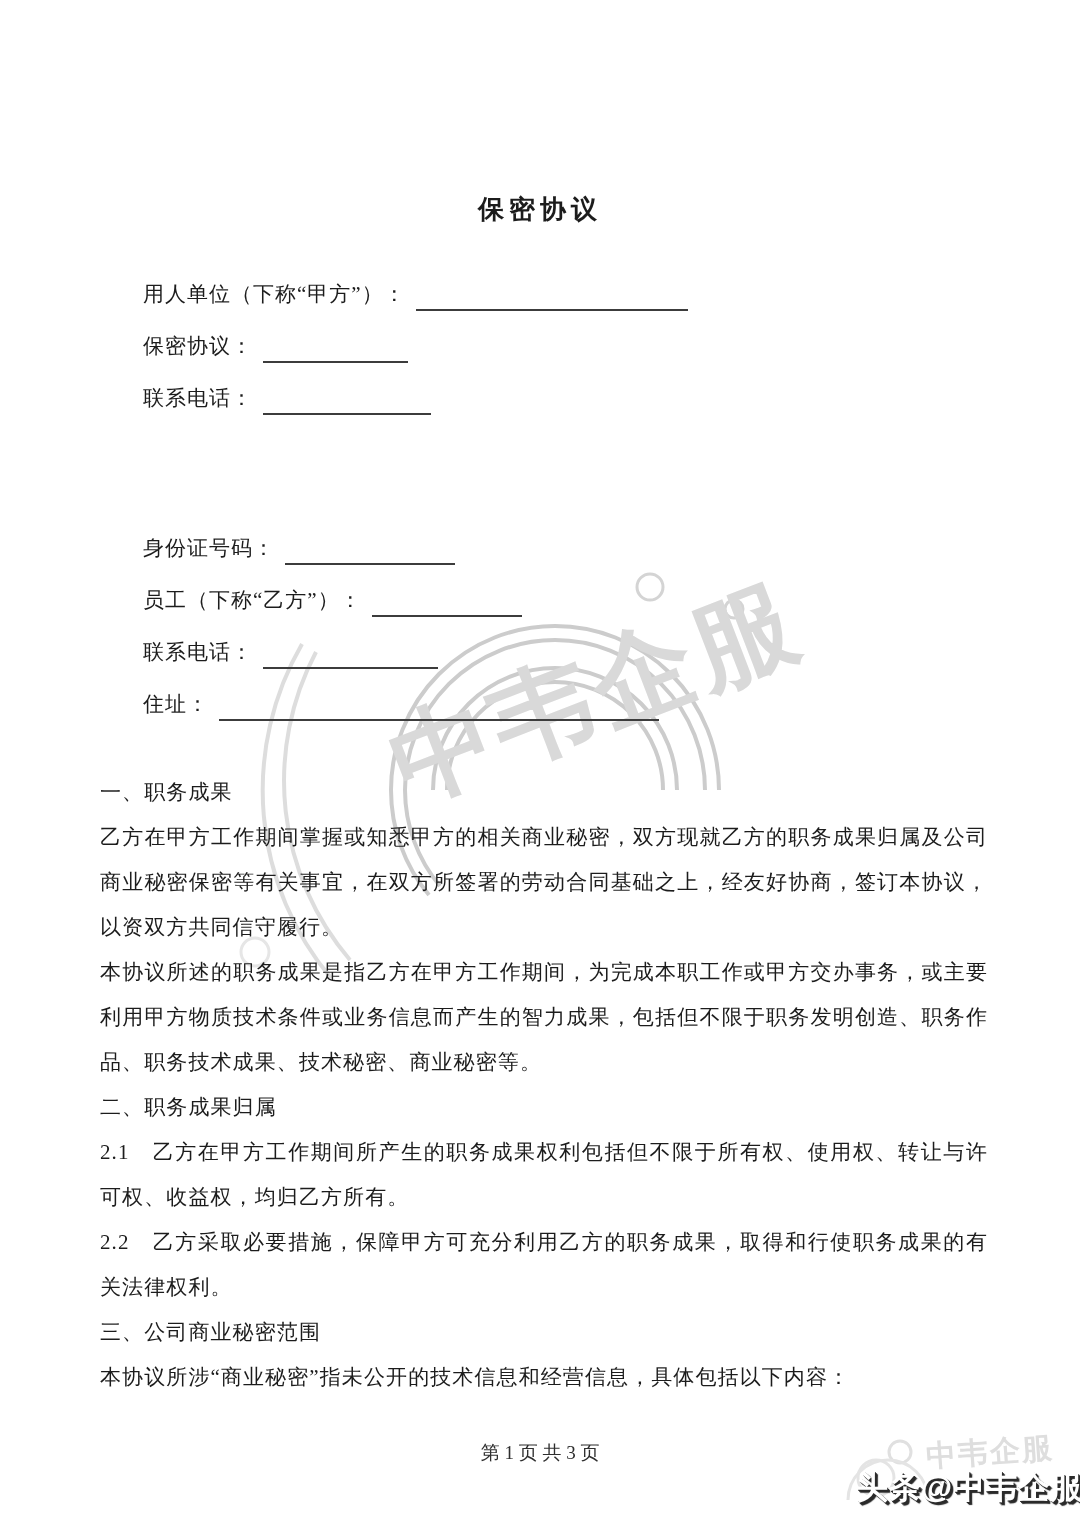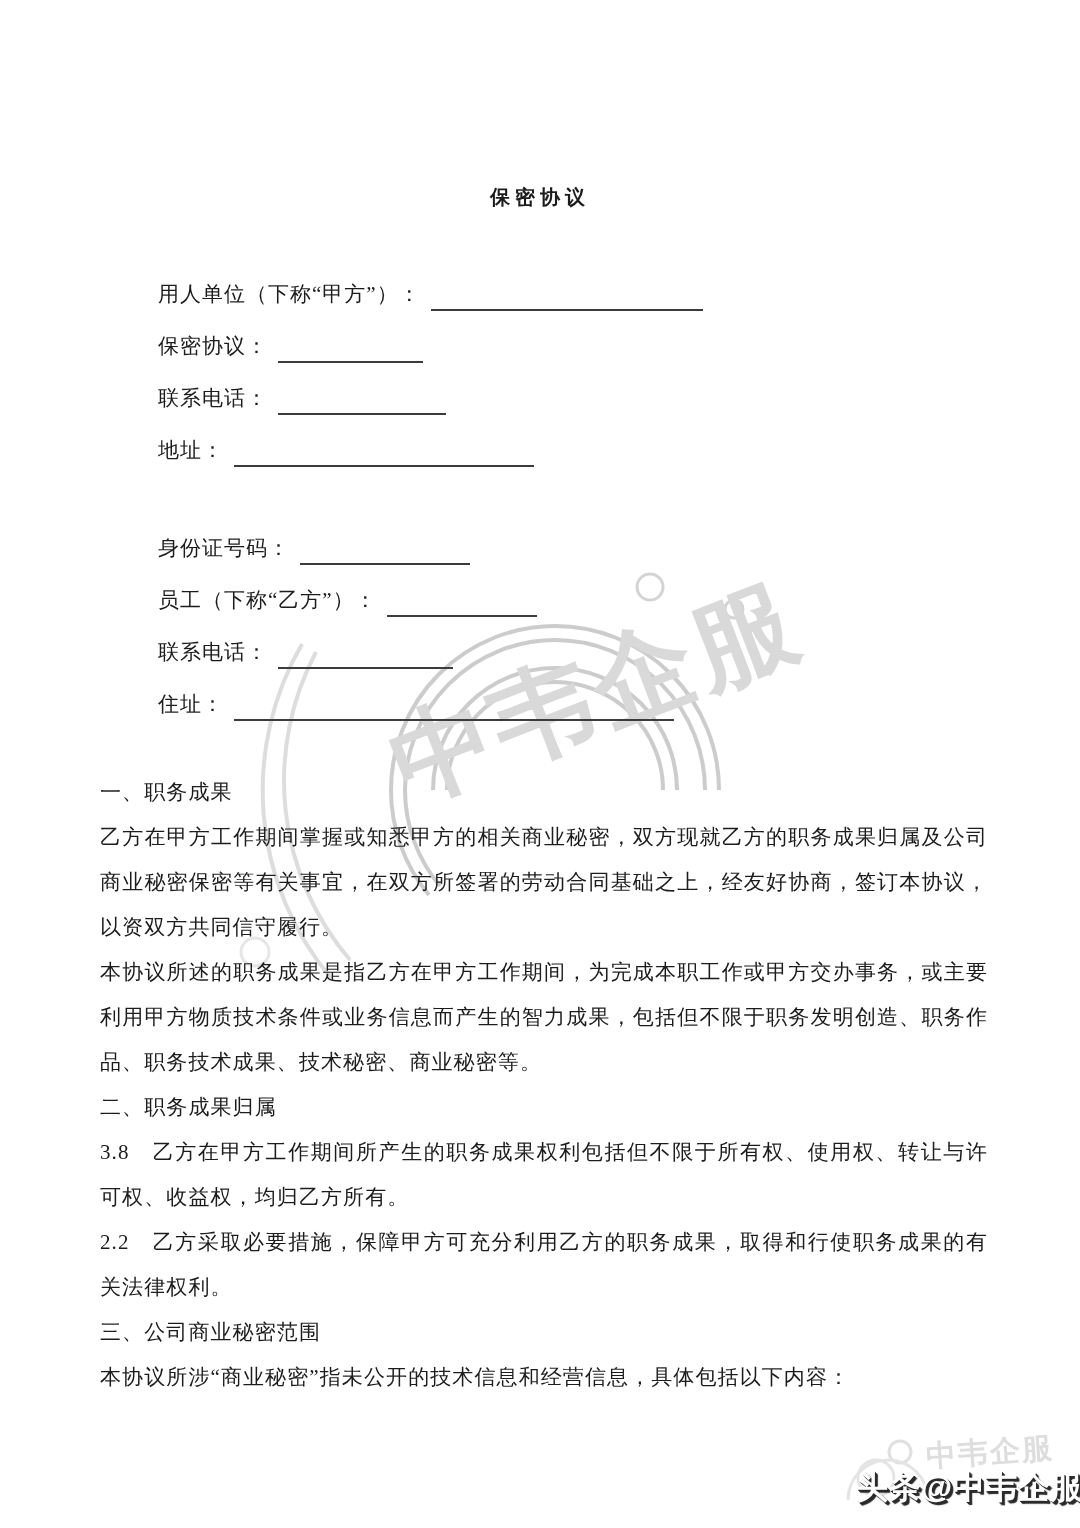--- a/index.html
+++ b/index.html
@@ -30,26 +30,26 @@
     position: absolute; left: 926px; top: 1432px;
     font-family: "Liberation Sans", "DejaVu Sans", sans-serif;
     font-weight: bold; font-size: 30px; letter-spacing: 2px;
     color: #dedede; white-space: nowrap;
     transform: rotate(-4deg);
     z-index: 1; pointer-events: none;
   }
   
   .title {
     position: absolute; top: 176px; left: 0; right: 0;
-    margin: 8px; text-align: center;
-    font-size: 20px; font-weight: bold; letter-spacing: 5px;
+    margin: 16px; text-align: center;
+    font-size: 26px; font-weight: bold; letter-spacing: 5px;
     z-index: 2;
     font-family: Liberation Serif, serif;
   }
-  .form { position: absolute; left: 158px; z-index: 2; }
+  .form { position: absolute; left: 143px; z-index: 2; }
   .form-a { top: 268px; }
   .form-b { top: 522px; }
   .field-row {
     height: 52px; display: flex; align-items: flex-end;
     padding-bottom: 12px; box-sizing: border-box;
   }
   .field-label { font-size: 21px; letter-spacing: 1px; white-space: nowrap; }
   .blank {
     display: inline-block; height: 0;
     border-bottom: 2px solid #3c3c3c;
@@ -122,24 +122,20 @@
       <span class="blank b-a1"></span>
     </div>
     <div class="field-row">
       <span class="field-label">保密协议：</span>
       <span class="blank b-a2"></span>
     </div>
     <div class="field-row">
       <span class="field-label">联系电话：</span>
       <span class="blank b-a3"></span>
     </div>
-    <div class="field-row">
-      <span class="field-label">地址：</span>
-      <span class="blank b-a4"></span>
-    </div>
   </div>
 
   <div class="form form-b">
     <div class="field-row">
       <span class="field-label">身份证号码：</span>
       <span class="blank b-b2"></span>
     </div>
     <div class="field-row">
       <span class="field-label">员工（下称“乙方”）：</span>
       <span class="blank b-b1"></span>
@@ -152,24 +148,25 @@
       <span class="field-label">住址：</span>
       <span class="blank b-b4"></span>
     </div>
   </div>
 
   <div class="body-text">
     <p>一、职务成果</p>
     <p>乙方在甲方工作期间掌握或知悉甲方的相关商业秘密，双方现就乙方的职务成果归属及公司商业秘密保密等有关事宜，在双方所签署的劳动合同基础之上，经友好协商，签订本协议，以资双方共同信守履行。</p>
     <p>本协议所述的职务成果是指乙方在甲方工作期间，为完成本职工作或甲方交办事务，或主要利用甲方物质技术条件或业务信息而产生的智力成果，包括但不限于职务发明创造、职务作品、职务技术成果、技术秘密、商业秘密等。</p>
     <p>二、职务成果归属</p>
-    <p>3.8　乙方在甲方工作期间所产生的职务成果权利包括但不限于所有权、使用权、转让与许可权、收益权，均归乙方所有。</p>
+    <p>2.1　乙方在甲方工作期间所产生的职务成果权利包括但不限于所有权、使用权、转让与许可权、收益权，均归乙方所有。</p>
     <p>2.2　乙方采取必要措施，保障甲方可充分利用乙方的职务成果，取得和行使职务成果的有关法律权利。</p>
     <p>三、公司商业秘密范围</p>
     <p>本协议所涉“商业秘密”指未公开的技术信息和经营信息，具体包括以下内容：</p>
   </div>
 
+  <div class="footer">第 1 页 共 3 页</div>
 
   <div class="corner-ghost">中韦企服</div>
 
   <div class="corner-mark">头条@中韦企服</div>
 
 </div>
 
 </body></html>

